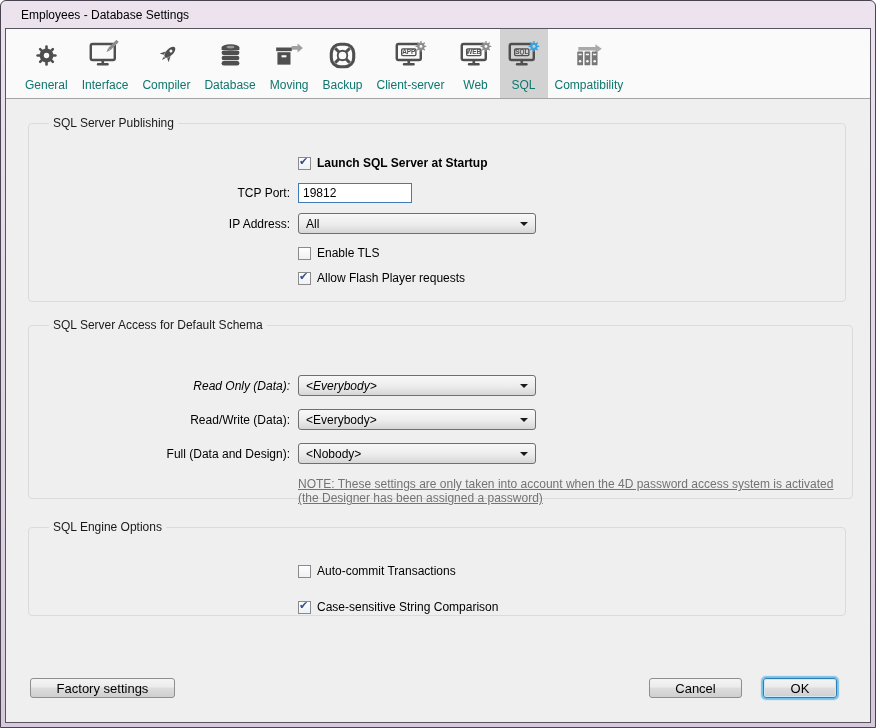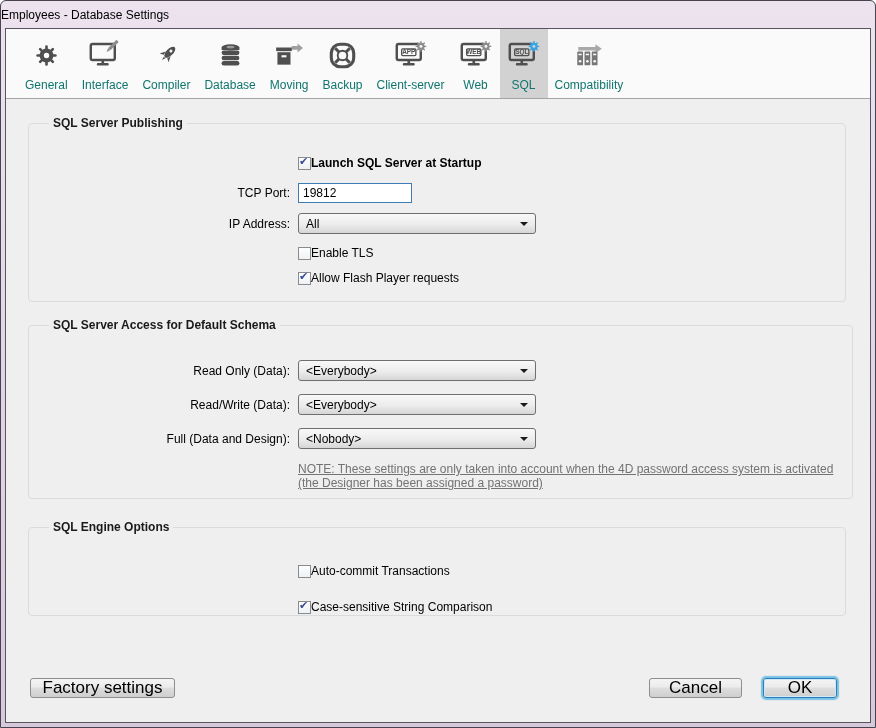--- a/index.html
+++ b/index.html
@@ -4,65 +4,65 @@
 <style>
   html,body{margin:0;padding:0;background:#fff;}
   *{box-sizing:border-box;}
   .window{
     width:876px;height:728px;
     border:1px solid #48434e;border-radius:6px 6px 0 0;
     background:linear-gradient(#ece3ef,#d6c9dc);
     font-family:"Liberation Sans",sans-serif;font-size:12px;color:#000;
     display:flex;flex-direction:column;overflow:hidden;
   }
-  .titlebar{flex:0 0 27px;display:flex;align-items:center;}
+  .titlebar{flex:0 0 27px;display:flex;align-items:center;padding-left:20px;}
   .frame{flex:1;padding:0 4px 4px;min-height:0;}
   .client{height:100%;border:1px solid #59545e;background:#efefef;display:flex;flex-direction:column;}
   
   .toolbar{flex:0 0 70px;background:#fafafa;border-bottom:1px solid #a5a5a5;display:flex;align-items:stretch;padding:0 12px;}
   .tool-item{display:flex;flex-direction:column;align-items:center;justify-content:flex-end;padding:4px 7px 6px;gap:2px;}
   .tool-item.selected{background:#d2d2d2;text-align:center;}
   .tool-icon{height:42px;display:flex;align-items:center;justify-content:center;}
   .tool-label{font-size:12px;color:#0f766e;white-space:nowrap;}
   .scr{fill:none;stroke:#4f4f4f;stroke-width:2.2;}
   .badge{fill:none;stroke:#4f4f4f;stroke-width:1.2;}
   .mtxt{font-family:"Liberation Sans",sans-serif;font-weight:bold;font-size:5.8px;fill:#4f4f4f;text-anchor:middle;}
   
   .content{flex:1;padding:17px 24px 0 22px;}
   fieldset{border:1px solid #d9dcde;border-radius:4px;margin:0;padding:2px 14px 0;background:transparent;}
-  legend{padding:0 4px;margin-left:6px;font-size:12px;color:#1a1a1a;font-weight:bold;}
+  legend{padding:0 4px;margin-left:6px;font-size:12px;color:#1a1a1a;}
   #fs1{height:186px;margin-bottom:16px;}
   #fs2{height:181px;margin-bottom:21px;}
   #fs3{height:96px;}
   .row{display:flex;align-items:center;}
   .lblcol{flex:0 0 255px;padding-right:8px;text-align:right;}
   .indent{margin-left:255px;}
-  .cb{display:flex;align-items:center;}
+  .cb{display:flex;align-items:center;gap:6px;}
   .checkbox{width:13px;height:13px;flex:0 0 13px;border:1px solid #8b8b8b;background:linear-gradient(#fefefe,#edf2f6);position:relative;}
   .checkbox.checked::after{content:"✔";position:absolute;left:0;top:-3px;font-family:"DejaVu Sans",sans-serif;font-size:11px;color:#3b4e94;}
   .bold{font-weight:bold;}
   .textinput{width:114px;height:20px;border:1px solid #3f7cb6;background:#fff;padding:0 4px;font:12px "Liberation Sans",sans-serif;color:#000;}
   .combo{width:238px;height:21px;border:1px solid #6f6f6f;border-radius:3px;
     background:linear-gradient(#f8f8f8,#ececec 55%,#d6d6d6);display:flex;align-items:center;padding:0 7px;}
   .combo .arrow{margin-left:auto;width:0;height:0;border-left:4px solid transparent;border-right:4px solid transparent;border-top:4px solid #1a1a1a;}
   .note{margin:13px 0 0 255px;width:540px;color:#737373;line-height:1.2;text-decoration:underline;}
   .r-launch{margin-top:24px;}
   .r-tcp{margin-top:13px;}
   .r-ip{margin-top:10px;}
   .r-tls{margin-top:12px;}
   .r-flash{margin-top:11px;}
-  .r-a1{margin-top:26px;}
+  .r-a1{margin-top:41px;font-style:italic;}
   .r-a2,.r-a3{margin-top:13px;}
   .r-e1{margin-top:28px;}
   .r-e2{margin-top:22px;}
   
   .footer{display:flex;align-items:center;margin-top:62px;padding-left:2px;}
   .btn{height:20px;border:1px solid #8e8e8e;border-radius:3px;
     background:linear-gradient(#f4f4f4,#ebebeb 45%,#dddddd 50%,#cfcfcf);
-    display:flex;align-items:center;justify-content:center;font-size:17px;}
+    display:flex;align-items:center;justify-content:center;font-size:13px;}
   .btn-factory{width:145px;}
   .spacer{flex:1;}
   .btn-cancel{width:93px;margin-right:13px;}
   .btn-ok{width:74px;margin-right:9px;border:1px solid #2f7cb5;
     box-shadow:0 0 1px 2px rgba(77,178,226,.75), inset 0 0 0 1px #cfeafc;margin-left:8px;}
   .defs{position:absolute;width:0;height:0;overflow:hidden;}
 </style>
 </head>
 <body>
 

